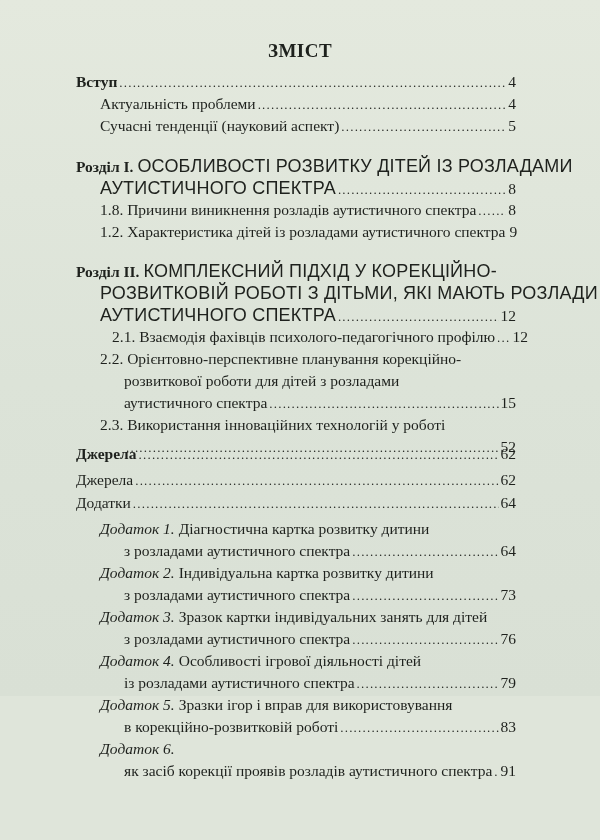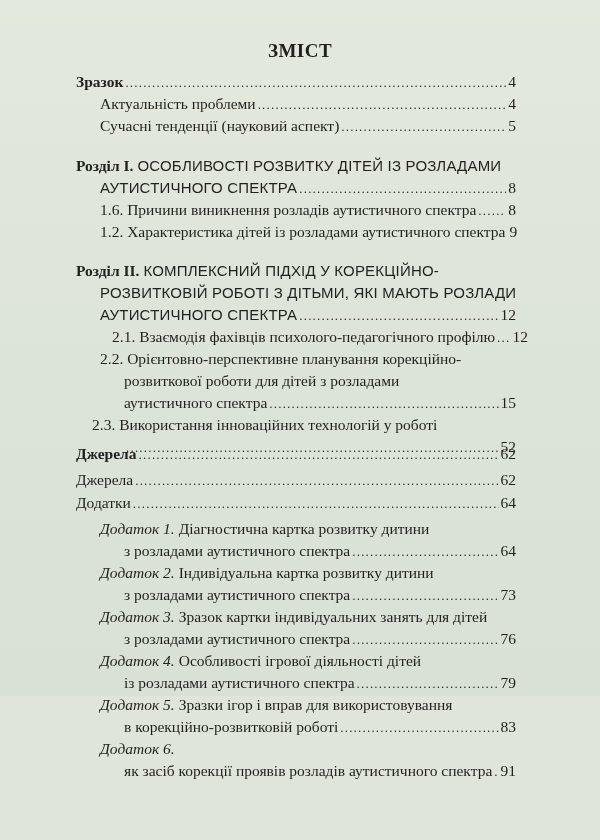--- a/index.html
+++ b/index.html
@@ -27,32 +27,32 @@
   .line .dots {
     flex:1 1 auto; overflow:hidden; margin:0 2px;
     font-size:13px; letter-spacing:1.2px; color:#2a2d28;
   }
   .line .dots::before {
     content:"................................................................................................................................................................................";
   }
   .line .pg { flex:0 0 auto; text-align:right; }
   .b { font-weight:bold; }
   .i { font-style:italic; }
-  .caps { font-family:"Liberation Sans", sans-serif; font-size:15px; letter-spacing:0.2px; }
+  .caps { font-family:"Liberation Sans", sans-serif; font-size:18px; letter-spacing:0.2px; }
 </style>
 </head>
 <body>
 
 <div class="page">
   <div class="title">ЗМІСТ</div>
 
   <div class="toc">
 
     <div class="line" style="top:71px;left:76px;width:440px;">
-      <span class="txt b">Зразок</span>
+      <span class="txt b">Вступ</span>
       <span class="dots"></span>
       <span class="pg">4</span>
     </div>
     <div class="line" style="top:93px;left:100px;width:416px;">
       <span class="txt">Актуальність проблеми</span>
       <span class="dots"></span>
       <span class="pg">4</span>
     </div>
     <div class="line" style="top:115px;left:100px;width:416px;">
       <span class="txt">Сучасні тенденції (науковий аспект)</span>
@@ -63,21 +63,21 @@
     <div class="line" style="top:155px;left:76px;width:440px;">
       <span class="txt b">Розділ І.</span>
       <span class="txt caps" style="margin-left:4px;">ОСОБЛИВОСТІ РОЗВИТКУ ДІТЕЙ ІЗ РОЗЛАДАМИ</span>
     </div>
     <div class="line" style="top:177px;left:100px;width:416px;">
       <span class="txt caps">АУТИСТИЧНОГО СПЕКТРА</span>
       <span class="dots"></span>
       <span class="pg">8</span>
     </div>
     <div class="line" style="top:199px;left:100px;width:416px;">
-      <span class="txt">1.6. Причини виникнення розладів аутистичного спектра</span>
+      <span class="txt">1.8. Причини виникнення розладів аутистичного спектра</span>
       <span class="dots"></span>
       <span class="pg">8</span>
     </div>
     <div class="line" style="top:221px;left:100px;width:416px;">
       <span class="txt">1.2. Характеристика дітей із розладами аутистичного спектра</span>
       <span class="dots"></span>
       <span class="pg">9</span>
     </div>
 
     <div class="line" style="top:260px;left:76px;width:440px;">
@@ -101,21 +101,21 @@
       <span class="txt">2.2. Орієнтовно-перспективне планування корекційно-</span>
     </div>
     <div class="line" style="top:370px;left:124px;width:392px;">
       <span class="txt">розвиткової роботи для дітей з розладами</span>
     </div>
     <div class="line" style="top:392px;left:124px;width:392px;">
       <span class="txt">аутистичного спектра</span>
       <span class="dots"></span>
       <span class="pg">15</span>
     </div>
-    <div class="line" style="top:414px;left:92px;width:416px;">
+    <div class="line" style="top:414px;left:100px;width:416px;">
       <span class="txt">2.3. Використання інноваційних технологій у роботі</span>
     </div>
     <div class="line" style="top:436px;left:124px;width:392px;">
       <span class="dots"></span>
       <span class="pg">52</span>
     </div>
 
     <div class="line" style="top:443px;left:76px;width:440px;top:444px;">
     </div>
     <div class="line" style="top:443px;left:76px;width:440px;">

